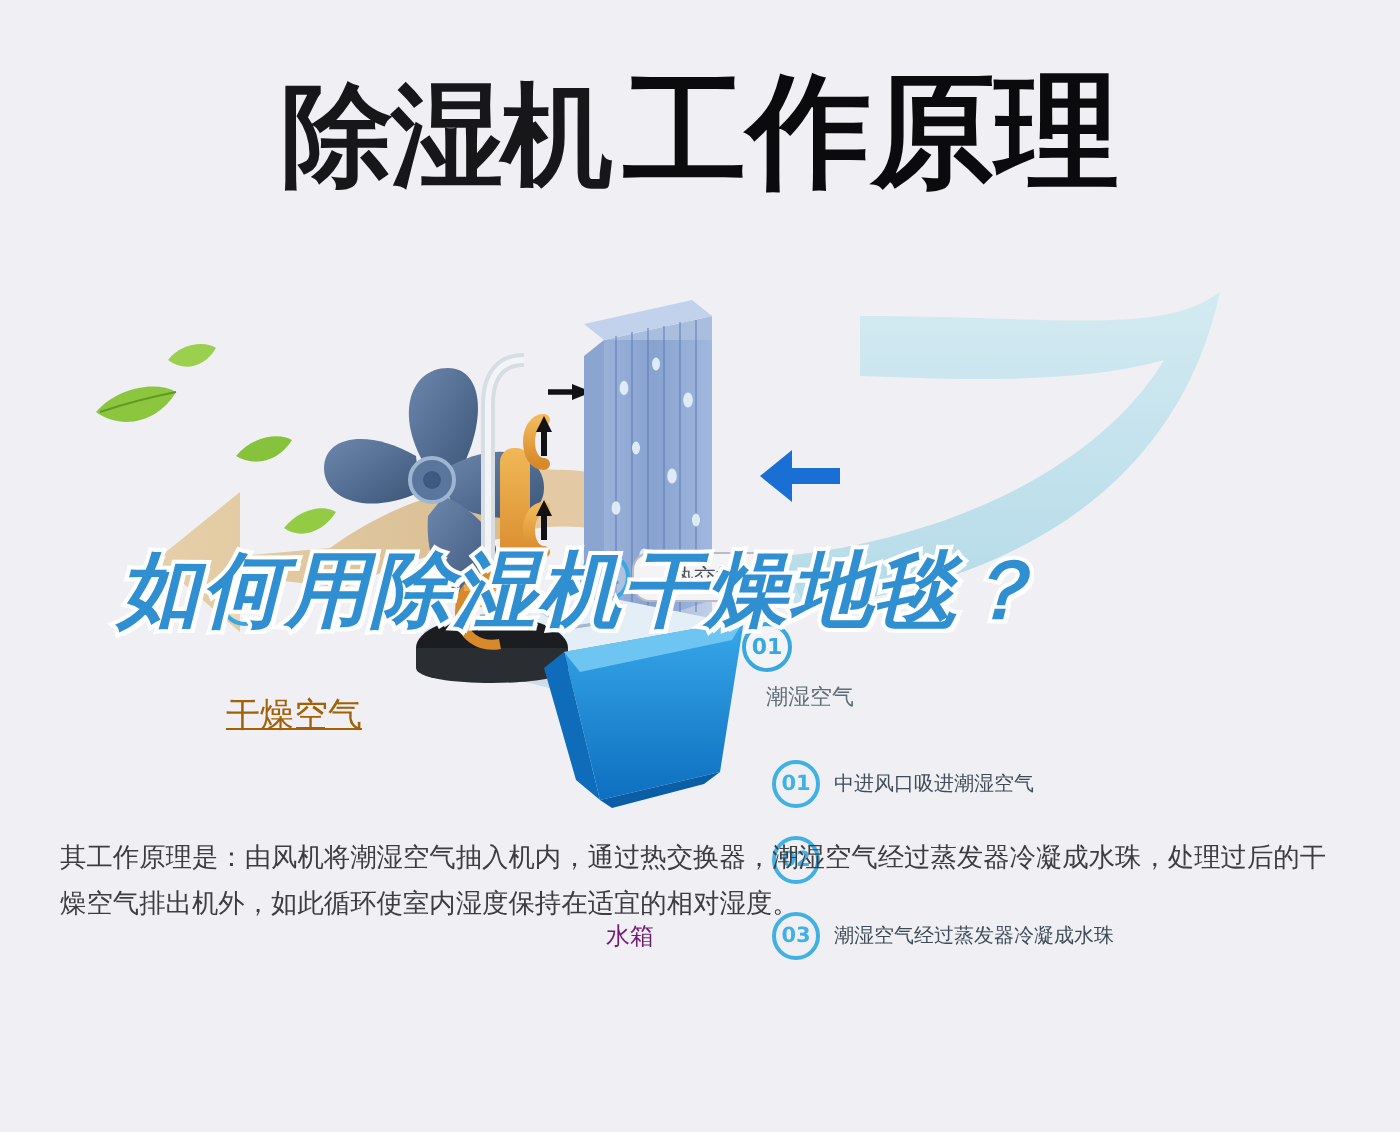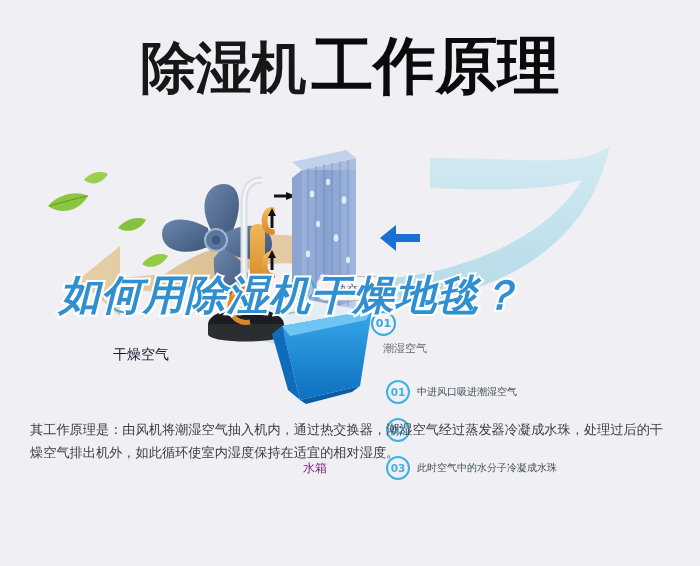--- a/index.html
+++ b/index.html
@@ -33,21 +33,21 @@
   .diagram{position:absolute;left:0;top:128px;width:700px;height:282px;}
   .diagram svg{display:block;}
 
   
   .d-label{
     position:absolute;
     color:#6a6f75;font-size:12px;
     font-family:"DejaVu Sans","Liberation Sans",sans-serif;
     white-space:nowrap;
   }
-  .lbl-dry{left:113px;top:218px;color:#0f172a;font-size:14px;}
+  .lbl-dry{left:113px;top:218px;color:#a16207;font-size:17px;text-decoration:underline;}
   .lbl-humid{left:383px;top:213px;color:#5f6b74;font-size:11px;font-family:Liberation Mono, monospace;}
   .lbl-tank{left:303px;top:332px;color:#701a75;font-size:12px;}
 
   
   .badge{
     position:absolute;
     width:21px;height:21px;border-radius:50%;
     border:2px solid #37a9e0;
     color:#37a9e0;font-size:11px;font-weight:bold;
     display:flex;align-items:center;justify-content:center;
@@ -271,21 +271,21 @@
     <div class="legend">
       <div class="legend-row">
         <div class="legend-badge">01</div>
         <div class="legend-text">中进风口吸进潮湿空气</div>
       </div>
       <div class="legend-row">
         <div class="legend-badge">02</div>
       </div>
       <div class="legend-row">
         <div class="legend-badge">03</div>
-        <div class="legend-text">此时空气中的水分子冷凝成水珠</div>
+        <div class="legend-text">潮湿空气经过蒸发器冷凝成水珠</div>
       </div>
     </div>
 
   </div>
 
   <div class="overlay">
     <span class="overlay-text">如何用除湿机干燥地毯？</span>
   </div>
 
   <div class="body-copy">

